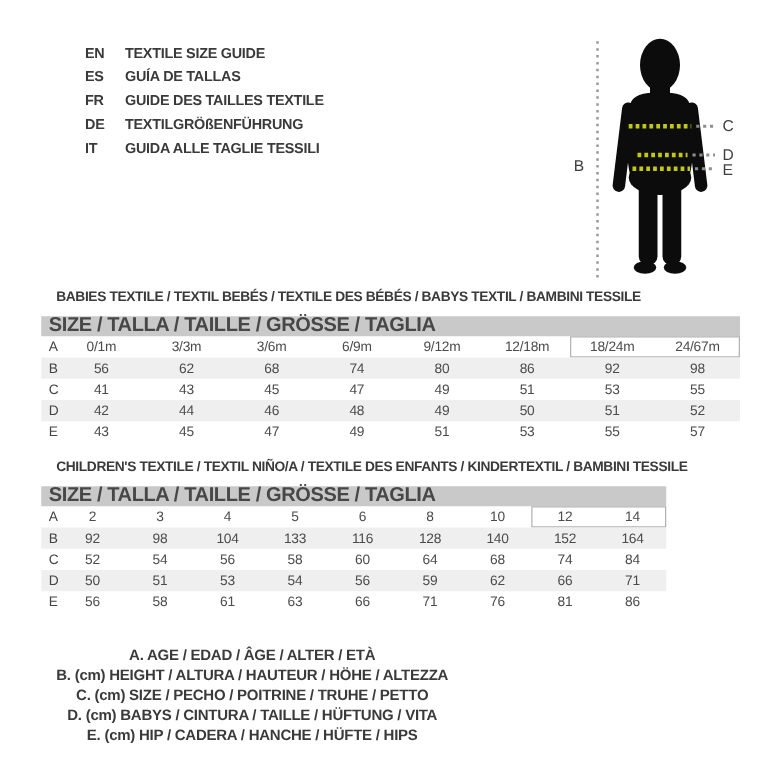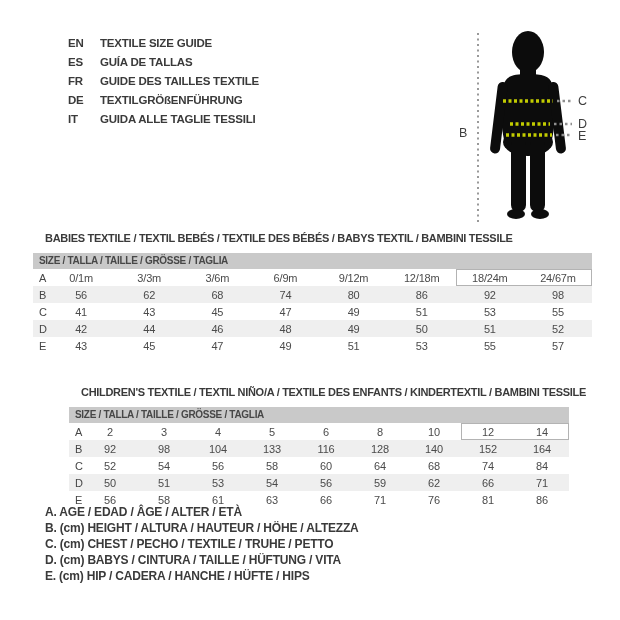--- a/index.html
+++ b/index.html
@@ -17,35 +17,35 @@
   .lang-code { width:32px;padding-left:20px; }
   .lang-title { white-space:nowrap; }
 
   
   .figure-wrap { position:absolute; left:440px; top:8px; width:175px; height:230px; }
   .figure-wrap text { font-family:"Liberation Sans", sans-serif; font-size:12.5px; fill:#3e3e3e; }
 
   
   .table-block { position:absolute; left:33px; }
   #babies-table { top:232px; width:559px; }
-  #childrens-table { top:386px; width:500px;margin-left:36px; }
+  #childrens-table { top:368px; width:500px; }
   .t-title { font-weight:bold; font-size:11px; letter-spacing:-0.3px;
     margin-left:12px; white-space:nowrap; color:#3a3a3a; height:13px; }
   .size-bar { background:#c9c9c9; height:16px; line-height:16px; padding-left:6px;
-    font-weight:bold; font-size:10px; letter-spacing:-0.3px; color:#474747; margin-top:8px; }
+    font-weight:bold; font-size:16px; letter-spacing:-0.3px; color:#474747; margin-top:8px; }
   .t-row { display:grid; height:17px; align-items:center; position:relative;
     font-size:11px; color:#4b4b4b; letter-spacing:-0.2px; }
   .t-row.stripe { background:#efefef; }
   .t-label { padding-left:6px; color:#454545; }
   .t-cell { text-align:center; }
   .hl-box { position:absolute; top:0; bottom:0; border:1px solid #b3b3b3;
     box-sizing:border-box; pointer-events:none; }
 
   
-  .legend { position:absolute; left:45px; top:504px; }
+  .legend { position:absolute; left:45px; top:516px;text-align:center; }
   .legend-line { font-weight:bold; font-size:12px; letter-spacing:-0.2px;
     line-height:16px; white-space:nowrap; color:#3a3a3a; }
 </style>
 </head>
 <body>
 
 <div class="page">
 
   <div class="langs" id="langs">
       <div class="lang-row">
@@ -227,18 +227,18 @@
           <span class="t-cell">76</span>
           <span class="t-cell">81</span>
           <span class="t-cell">86</span>
         </div>
       </div>
   </div>
 
   <div class="legend" id="legend">
       <div class="legend-line">A. AGE / EDAD / ÂGE / ALTER / ETÀ</div>
       <div class="legend-line">B. (cm) HEIGHT / ALTURA / HAUTEUR / HÖHE / ALTEZZA</div>
-      <div class="legend-line">C. (cm) CHEST / PECHO / TEXTILE / TRUHE / PETTO</div>
+      <div class="legend-line">C. (cm) SIZE / PECHO / POITRINE / TRUHE / PETTO</div>
       <div class="legend-line">D. (cm) BABYS / CINTURA / TAILLE / HÜFTUNG / VITA</div>
       <div class="legend-line">E. (cm) HIP / CADERA / HANCHE / HÜFTE / HIPS</div>
     </div>
 
 </div>
 
 </body></html>

